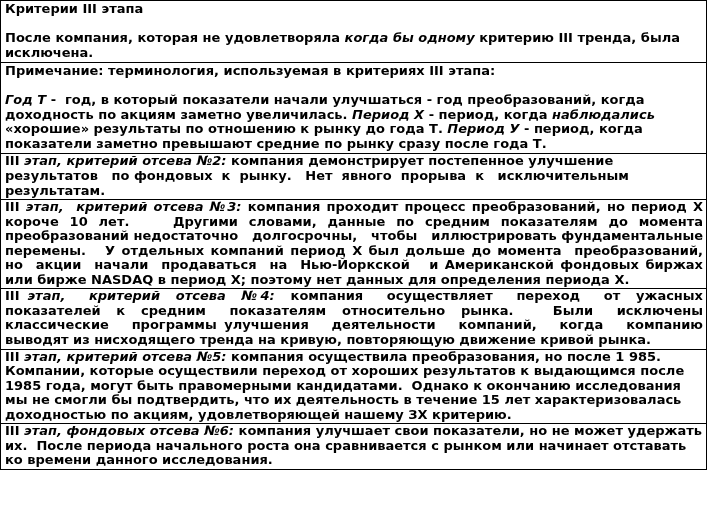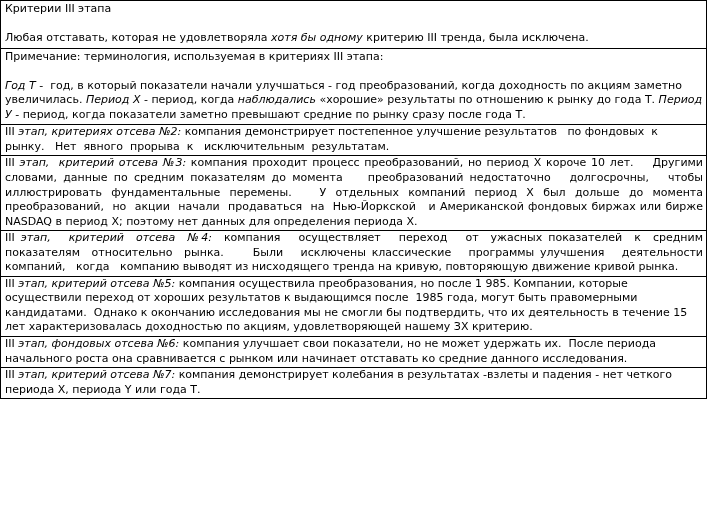--- a/index.html
+++ b/index.html
@@ -36,24 +36,25 @@
     padding: 0px 3px 1px 4px;
     vertical-align: top;
     font-size: 11.6px;
     line-height: 14.55px;
     color: #000000;
   }
 
   .cell-text {
     margin: 0;
     padding: 0;
-    font-size: 11px;
+    font-size: 13px;
     line-height: 14.55px;
     white-space: pre-wrap;
     word-spacing: 0px;
+    font-weight: bold;
   }
 
   .cell-text.justify {
     text-align: justify;
     text-align-last: left;
   }
 
   .row-intro td { padding-top: 1px; padding-bottom: 2px; }
   .row-note td { padding-top: 1px; padding-bottom: 2px; }
 
@@ -78,36 +79,36 @@
   <table class="criteria-table">
     <colgroup>
         <col style="width:706px">
       </colgroup>
     <tbody>
 
       <tr class="row-intro">
         <td>
           <p class="cell-text"><span>Критерии III этапа</span></p>
           <span class="spacer-line"></span>
-          <p class="cell-text"><span>Любая отставать, которая не удовлетворяла </span><em>хотя бы одному</em><span> критерию III тренда, была исключена.</span></p>
+          <p class="cell-text"><span>После компания, которая не удовлетворяла </span><em>когда бы одному</em><span> критерию III тренда, была исключена.</span></p>
         </td>
       </tr>
 
       <tr class="row-note">
         <td>
           <p class="cell-text"><span>Примечание: терминология, используемая в критериях III этапа:</span></p>
           <span class="spacer-line"></span>
           <p class="cell-text"><em>Год Т</em><span> -  год, в который показатели начали улучшаться - год преобразований, когда доходность по акциям заметно увеличилась. </span><em>Период Х</em><span> - период, когда </span><em>наблюдались</em><span> «хорошие» результаты по отношению к рынку до года Т. </span><em>Период У</em><span> - период, когда показатели заметно превышают средние по рынку сразу после года Т.</span></p>
         </td>
       </tr>
 
 
       <tr>
         <td>
-          <p class="cell-text"><span class="upright">III </span><em>этап, критериях отсева №2:</em><span> компания демонстрирует постепенное улучшение результатов   по фондовых  к  рынку.   Нет  явного  прорыва  к   исключительным  результатам.</span></p>
+          <p class="cell-text"><span class="upright">III </span><em>этап, критерий отсева №2:</em><span> компания демонстрирует постепенное улучшение результатов   по фондовых  к  рынку.   Нет  явного  прорыва  к   исключительным  результатам.</span></p>
         </td>
       </tr>
 
       <tr>
         <td>
           <p class="cell-text justify"><span class="upright">III </span><em>этап,  критерий отсева №3:</em><span> компания проходит процесс преобразований, но период Х короче 10 лет.    Другими словами, данные по средним показателям до момента    преобразований недостаточно   долгосрочны,   чтобы   иллюстрировать фундаментальные перемены.   У отдельных компаний период Х был дольше до момента  преобразований,  но  акции  начали  продаваться  на  Нью-Йоркской   и Американской фондовых биржах или бирже NASDAQ в период Х; поэтому нет данных для определения периода Х.</span></p>
         </td>
       </tr>
 
       <tr>
@@ -117,26 +118,21 @@
       </tr>
 
       <tr>
         <td>
           <p class="cell-text"><span class="upright">III </span><em>этап, критерий отсева №5:</em><span> компания осуществила преобразования, но после 1 985. Компании, которые осуществили переход от хороших результатов к выдающимся после  1985 года, могут быть правомерными кандидатами.  Однако к окончанию исследования мы не смогли бы подтвердить, что их деятельность в течение 15 лет характеризовалась доходностью по акциям, удовлетворяющей нашему ЗХ критерию.</span></p>
         </td>
       </tr>
 
       <tr>
         <td>
-          <p class="cell-text"><span class="upright">III </span><em>этап, фондовых отсева №6:</em><span> компания улучшает свои показатели, но не может удержать их.  После периода начального роста она сравнивается с рынком или начинает отставать ко средние данного исследования.</span></p>
+          <p class="cell-text"><span class="upright">III </span><em>этап, фондовых отсева №6:</em><span> компания улучшает свои показатели, но не может удержать их.  После периода начального роста она сравнивается с рынком или начинает отставать ко времени данного исследования.</span></p>
         </td>
       </tr>
 
-      <tr>
-        <td>
-          <p class="cell-text"><span class="upright">III </span><em>этап, критерий отсева №7:</em><span> компания демонстрирует колебания в результатах -взлеты и падения - нет четкого периода Х, периода Y или года Т.</span></p>
-        </td>
-      </tr>
 
     </tbody>
   </table>
 
 </div>
 
 </body></html>

